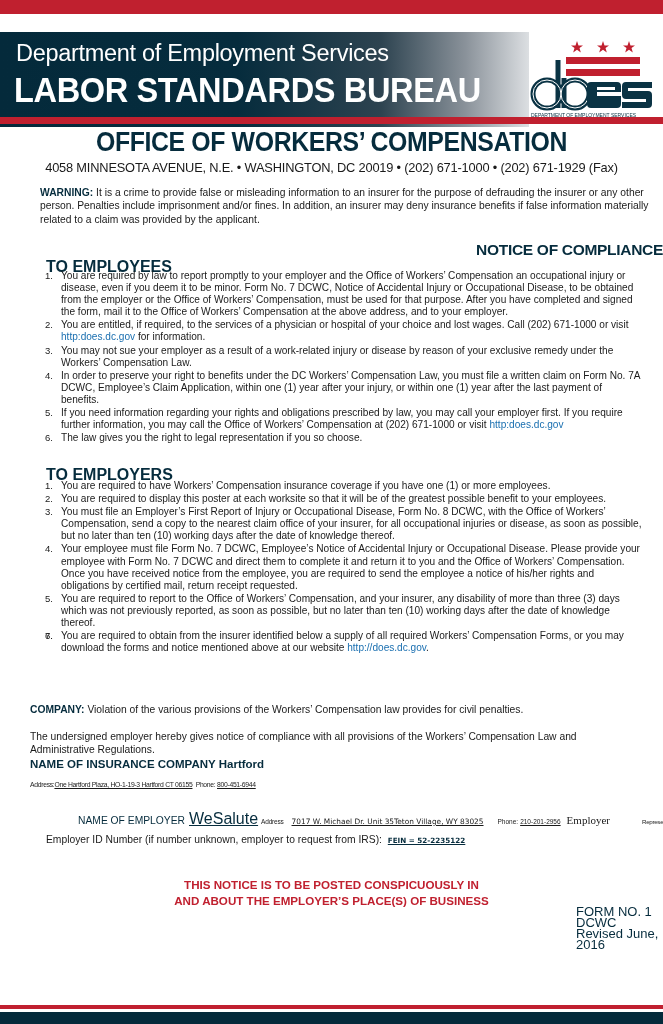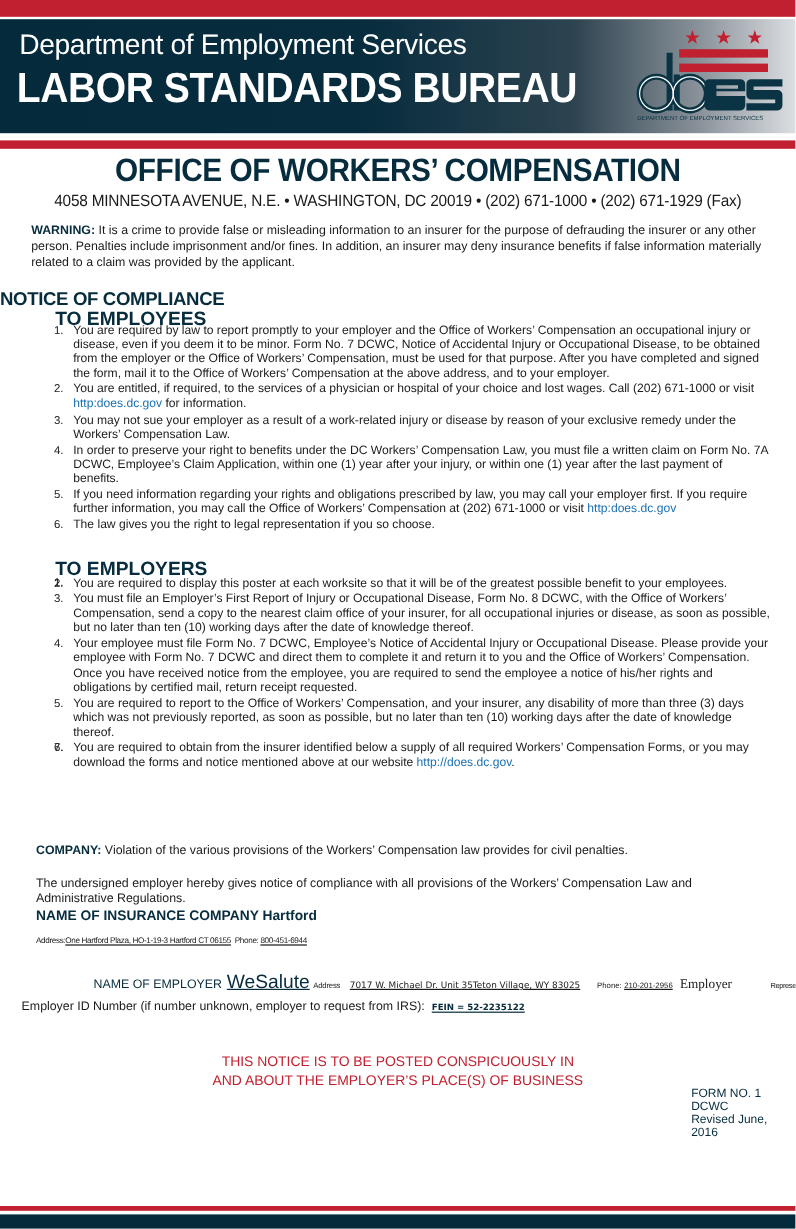--- a/index.html
+++ b/index.html
@@ -1,34 +1,34 @@
 <!DOCTYPE html>
 <html><head>
 <meta charset="utf-8">
 <style>
   * { box-sizing: border-box; margin: 0; padding: 0; }
   html, body { width: 663px; height: 1024px; background: #ffffff; overflow: hidden; }
   body { font-family: "Liberation Sans", sans-serif; color: #1a1a1a; position: relative; }
 
   .band-red-top { position: absolute; left: 0; top: 0; width: 663px; height: 14px; background: #c0202f; }
-  .header { position: absolute; left: 0; top: 16px; width: 663px; height: 95px;
+  .header { position: absolute; left: 0; top: 32px; width: 529px; height: 95px;
             background: linear-gradient(90deg, #042a3b 0%, #062c3d 45%, #2d4350 72%, #8a929a 88%, #dcdfe2 100%); }
   .band-red-under { position: absolute; left: 0; top: 117px; width: 663px; height: 7px; background: #c0202f; }
   .header .dept { position: absolute; left: 16px; top: 8px; color: #fff; font-size: 23.5px; letter-spacing: -0.3px; white-space: nowrap; }
   .header .bureau { position: absolute; left: 14px; top: 38px; color: #fff; font-size: 35px; font-weight: bold; letter-spacing: -0.4px; white-space: nowrap; transform: scaleX(0.93); transform-origin: left; }
   .logo { position: absolute; left: 525px; top: 6px; width: 135px; height: 86px; }
   .logo .tagline { position: absolute; left: 6px; top: 74px; font-size: 5px; color: #0a3344; white-space: nowrap; letter-spacing: 0; }
 
   .office-title { position: absolute; left: 0; top: 127px; width: 663px; text-align: center; color: #062c3d; font-size: 27px; font-weight: bold; letter-spacing: -0.4px; transform: scaleX(0.92); }
   .address { position: absolute; left: 0; top: 160px; width: 663px; text-align: center; color: #1a1a1a; font-size: 13.5px; letter-spacing: -0.2px; transform: scaleX(0.95); }
 
-  .warning { position: absolute; left: 26px; top: 186px; width: 610px; font-size: 10.3px; line-height: 13.3px; color: #1a1a1a; }
+  .warning { position: absolute; left: 40px; top: 186px; width: 610px; font-size: 10.3px; line-height: 13.3px; color: #1a1a1a; }
   .lbl { color: #062c3d; font-weight: bold; }
 
-  .notice-title { position: absolute; left: 0; top: 241px; width: 663px; text-align: left; color: #062c3d; font-size: 15.5px; font-weight: bold; letter-spacing: -0.3px; }
+  .notice-title { position: absolute; left: 0; top: 241px; width: 663px; text-align: right; color: #062c3d; font-size: 15.5px; font-weight: bold; letter-spacing: -0.3px; }
 
   .section-head { position: absolute; left: 46px; color: #062c3d; font-size: 16px; font-weight: bold; }
   .list { position: absolute; left: 30px; width: 612px; list-style: none; font-size: 10.1px; line-height: 12.1px; }
   .list li { position: relative; padding-left: 31px; margin-bottom: 1px; }
   .list li .num { position: absolute; left: 15px; top: 0; font-size: 9.5px; }
   .link { color: #1a6fb0; text-align: right; }
 
   .notice { position: absolute; left: 30px; top: 704px; width: 610px; font-size: 10.3px; }
   .undersigned { position: absolute; left: 30px; top: 731px; width: 610px; font-size: 10.3px; line-height: 12.5px; }
   .insurance { position: absolute; left: 30px; top: 758px; color: #062c3d; font-size: 11.5px; font-weight: bold; }
@@ -38,25 +38,25 @@
   .employer-line { position: absolute; left: 30px; top: 810px; font-size: 10.3px; white-space: nowrap; display: flex; align-items: baseline; }
   .employer-line .emp-label { color: #062c3d; margin-left: 48px; }
   .employer-line .emp-name { color: #062c3d; font-size: 16px; text-decoration: underline; margin-left: 4px; }
   .employer-line .small { font-size: 6.5px; letter-spacing: -0.2px; }
   .employer-line .addr-val { font-family: "DejaVu Sans", sans-serif; font-size: 7.4px; text-decoration: underline; margin-left: 8px; }
   .employer-line .phone-lbl { font-size: 6.5px; margin-left: 14px; }
   .employer-line .phone-val { font-size: 6.5px; text-decoration: underline; margin-left: 2px; }
   .employer-line .emp-word { font-family: Liberation Serif, serif; font-size: 11px; margin-left: 6px; }
   .employer-line .rep { font-size: 6.2px; margin-left: 32px; letter-spacing: -0.3px; }
 
-  .ein { position: absolute; left: 18px; top: 834px; font-size: 10.3px; white-space: nowrap; }
+  .ein { position: absolute; left: 46px; top: 834px; font-size: 10.3px; white-space: nowrap; }
   .ein .fein { font-family: "DejaVu Sans", sans-serif; font-size: 7.2px; font-weight: bold; text-decoration: underline; color: #062c3d; margin-left: 3px; }
 
-  .posted { position: absolute; left: 0; top: 877px; width: 663px; text-align: center; color: #c0202f; font-size: 11.6px; font-weight: normal; line-height: 16px; }
-  .formno { position: absolute; left: 576px; top: 906px; font-size: 10px; line-height: 11px; color: #062c3d; }
+  .posted { position: absolute; left: 0; top: 877px; width: 663px; text-align: center; color: #c0202f; font-size: 11.6px; font-weight: bold; line-height: 16px; }
+  .formno { position: absolute; left: 576px; top: 906px; font-size: 13px; line-height: 11px; color: #062c3d; }
 
   .band-red-bottom { position: absolute; left: 0; top: 1005px; width: 663px; height: 4px; background: #c0202f; }
   .band-navy-bottom { position: absolute; left: 0; top: 1012px; width: 663px; height: 12px; background: #042a3b; }
 </style>
 </head>
 <body>
 
 <div class="band-red-top"></div>
 
 <div class="header">
@@ -106,21 +106,21 @@
   <li><span class="num">1.</span><span>You are required by law to report promptly to your employer and the Office of Workers’ Compensation an occupational injury or disease, even if you deem it to be minor. Form No. 7 DCWC, Notice of Accidental Injury or Occupational Disease, to be obtained from the employer or the Office of Workers’ Compensation, must be used for that purpose. After you have completed and signed the form, mail it to the Office of Workers’ Compensation at the above address, and to your employer.</span></li>
   <li><span class="num">2.</span><span>You are entitled, if required, to the services of a physician or hospital of your choice and lost wages. Call (202) 671-1000  or visit </span><span class="link">http:does.dc.gov</span><span> for information.</span></li>
   <li><span class="num">3.</span><span>You may not sue your employer as a result of a work-related injury or disease by reason of your exclusive remedy under the Workers’ Compensation Law.</span></li>
   <li><span class="num">4.</span><span>In order to preserve your right to benefits under the DC Workers’ Compensation Law, you must file a written claim on Form No. 7A DCWC, Employee’s Claim Application, within one (1) year after your injury, or within one (1) year after the last payment of benefits.</span></li>
   <li><span class="num">5.</span><span>If you need information regarding your rights and obligations prescribed by law, you may call your employer first. If you require further information, you may call the Office of Workers’ Compensation at (202) 671-1000 or visit </span><span class="link">http:does.dc.gov</span></li>
   <li><span class="num">6.</span><span>The law gives you the right to legal representation if you so choose.</span></li>
 </ol>
 
 <div class="section-head" style="top:466px;">TO EMPLOYERS</div>
 <ol class="list" style="top:480px;">
-  <li><span class="num">1.</span></li>
+  <li><span class="num">1.</span><span>You are required to have Workers’ Compensation insurance coverage if you have one (1) or more employees.</span></li>
   <li><span class="num">2.</span><span>You are required to display this poster at each worksite so that it will be of the greatest possible benefit to your employees.</span></li>
   <li><span class="num">3.</span><span>You must file an Employer’s First Report of Injury or Occupational Disease, Form No. 8 DCWC, with the Office of Workers’ Compensation, send a copy to the nearest claim office of your insurer, for all occupational injuries or disease, as soon as possible, but no later than ten (10) working days after the date of knowledge thereof.</span></li>
   <li><span class="num">4.</span><span>Your employee must file Form No. 7 DCWC, Employee’s Notice of Accidental Injury or Occupational Disease. Please provide your employee with Form No. 7 DCWC and direct them to complete it and return it to you and the Office of Workers’ Compensation. Once you have received notice from the employee, you are required to send the employee a notice of his/her rights and obligations by certified mail, return receipt requested.</span></li>
   <li><span class="num">5.</span><span>You are required to report to the Office of Workers’ Compensation, and your insurer, any disability of more than three (3) days which was not previously reported, as soon as possible, but no later than ten (10) working days after the date of knowledge thereof.</span></li>
   <li><span class="num">6.</span></li>
   <li><span class="num">7.</span><span>You are required to obtain from the insurer identified below a supply of all required Workers’ Compensation Forms, or you may download the forms and notice mentioned above at our website </span><span class="link">http://does.dc.gov</span><span>.</span></li>
 </ol>
 
 <div class="notice">
   <span class="lbl">COMPANY:</span><span> Violation of the various provisions of the Workers’ Compensation law provides for civil penalties.</span>

